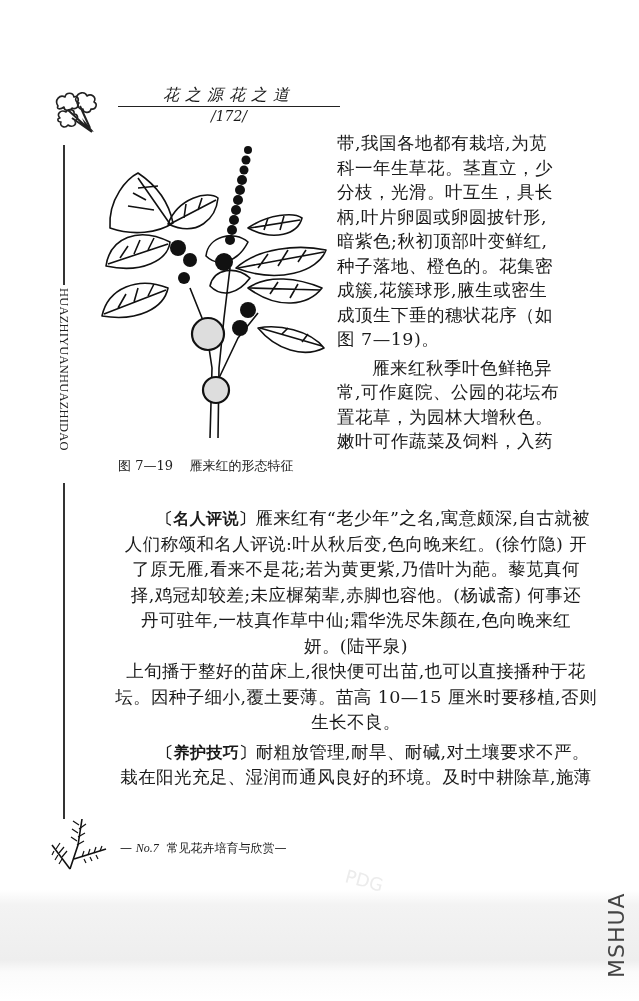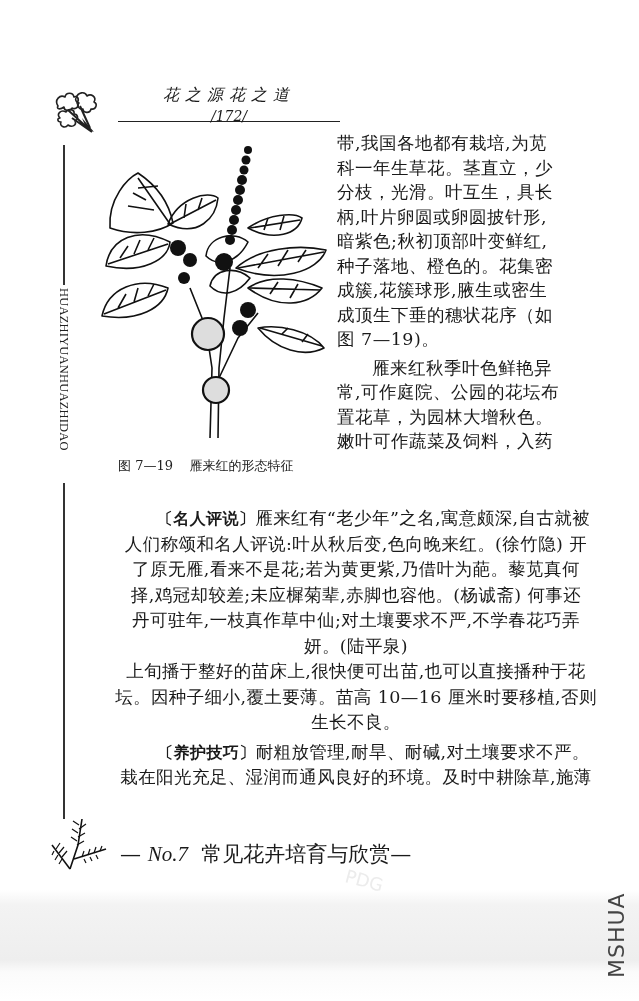--- a/index.html
+++ b/index.html
@@ -11,21 +11,21 @@
   }
   .page-bg {
     position: absolute; left: 0; top: 0; width: 639px; height: 1001px;
     background: linear-gradient(to bottom, #ffffff 0px, #ffffff 890px, #f3f3f3 905px, #eeeeee 960px, #fbfbfb 972px, #ffffff 1001px);
   }
   
   .flower-ornament { position: absolute; left: 52px; top: 88px; width: 50px; height: 52px; }
   .header-title {
     position: absolute; left: 118px; top: 85px; width: 222px; text-align: center;
     font-size: 16px; letter-spacing: 6px; font-style: italic;
-    border-bottom: 1.5px solid #222; padding-bottom: 16px; line-height: 20px;
+    border-bottom: 1.5px solid #222; padding-bottom: 1px; line-height: 20px;
   }
   .page-number {
     position: absolute; left: 118px; top: 108px; width: 222px; text-align: center;
     font-size: 14px; font-style: italic; line-height: 16px;
   }
   
   .left-rule-top { position: absolute; left: 63px; top: 145px; width: 1.5px; height: 140px; background: #333; }
   .left-rule-bottom { position: absolute; left: 63px; top: 483px; width: 1.5px; height: 336px; background: #333; }
   .vertical-title {
     position: absolute; left: 55px; top: 288px; width: 18px; height: 190px;
@@ -48,21 +48,21 @@
   
   .body-full {
     position: absolute; left: 86px; top: 506px; width: 540px;
     font-size: 17.5px; line-height: 25.5px; letter-spacing: 0.4px; text-align: center;
   }
   .body-full .line { display: block; white-space: nowrap; }
   .section-label { font-weight: bold; font-family: "DejaVu Sans", sans-serif; font-size: 16px; }
   
   .footer-ornament { position: absolute; left: 48px; top: 815px; width: 72px; height: 55px; }
   .footer-text {
-    position: absolute; left: 120px; top: 840px; font-size: 21px; white-space: pre;
+    position: absolute; left: 120px; top: 840px; font-size: 12px; white-space: pre;
   }
   .footer-text .chapter-no { font-style: italic; font-family: "Liberation Serif", serif; }
   
   .watermark {
     position: absolute; left: 596px; top: 880px; width: 40px; height: 110px;
     writing-mode: vertical-rl; transform: rotate(180deg);
     font-family: "DejaVu Sans", sans-serif; font-size: 22px; color: #444; letter-spacing: 1px;
     display: flex; align-items: center; justify-content: center;
   }
   .faint-stamp {
@@ -158,25 +158,25 @@
   <span class="line">常,可作庭院、公园的花坛布</span>
   <span class="line">置花草，为园林大增秋色。</span>
   <span class="line">嫩叶可作蔬菜及饲料，入药</span>
 </div>
 
 <div class="body-full">
   <span class="line indent"><span class="section-label">〔名人评说〕</span><span>雁来红有“老少年”之名,寓意颇深,自古就被</span></span>
   <span class="line">人们称颂和名人评说:叶从秋后变,色向晚来红。(徐竹隐) 开</span>
   <span class="line">了原无雁,看来不是花;若为黄更紫,乃借叶为葩。藜苋真何</span>
   <span class="line">择,鸡冠却较差;未应樨菊辈,赤脚也容他。(杨诚斋) 何事还</span>
-  <span class="line">丹可驻年,一枝真作草中仙;对土壤要求不严,不学春花巧弄</span>
+  <span class="line">丹可驻年,一枝真作草中仙;霜华洗尽朱颜在,色向晚来红</span>
   <span class="line">妍。(陆平泉)</span>
 
   <span class="line">上旬播于整好的苗床上,很快便可出苗,也可以直接播种于花</span>
-  <span class="line">坛。因种子细小,覆土要薄。苗高 10—16 厘米时要移植,否则</span>
+  <span class="line">坛。因种子细小,覆土要薄。苗高 10—15 厘米时要移植,否则</span>
   <span class="line">生长不良。</span>
 
   <span class="line indent" style="margin-top:4px"><span class="section-label">〔养护技巧〕</span><span>耐粗放管理,耐旱、耐碱,对土壤要求不严。</span></span>
   <span class="line">栽在阳光充足、湿润而通风良好的环境。及时中耕除草,施薄</span>
 </div>
 
 <svg class="footer-ornament" viewBox="0 0 72 55">
   <g stroke="#111" stroke-width="1.6" fill="none">
     <path d="M22 54 L30 30 L34 4"></path>
     <path d="M22 54 L4 30"></path>

